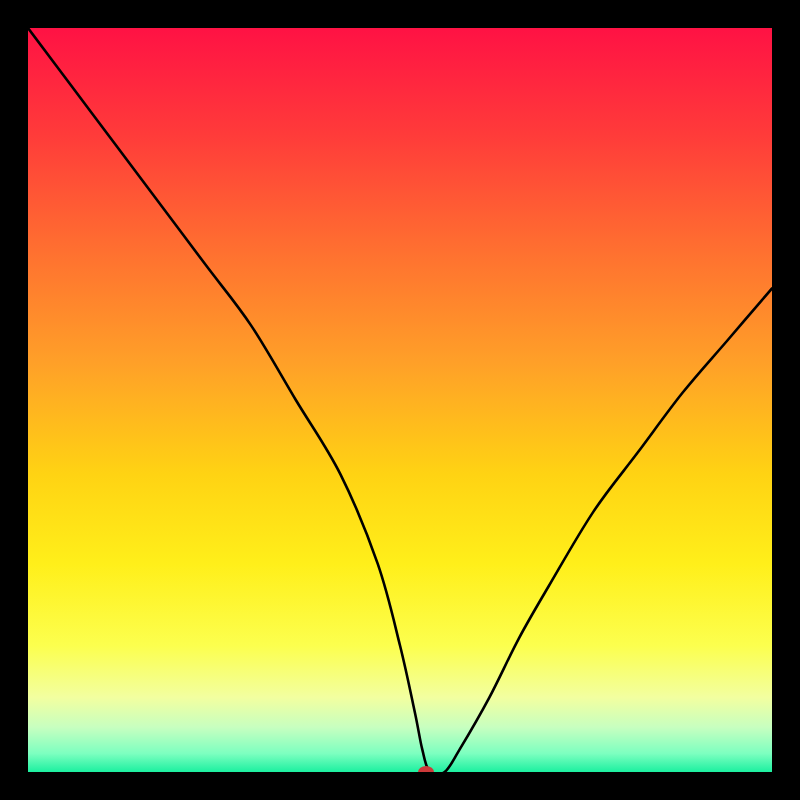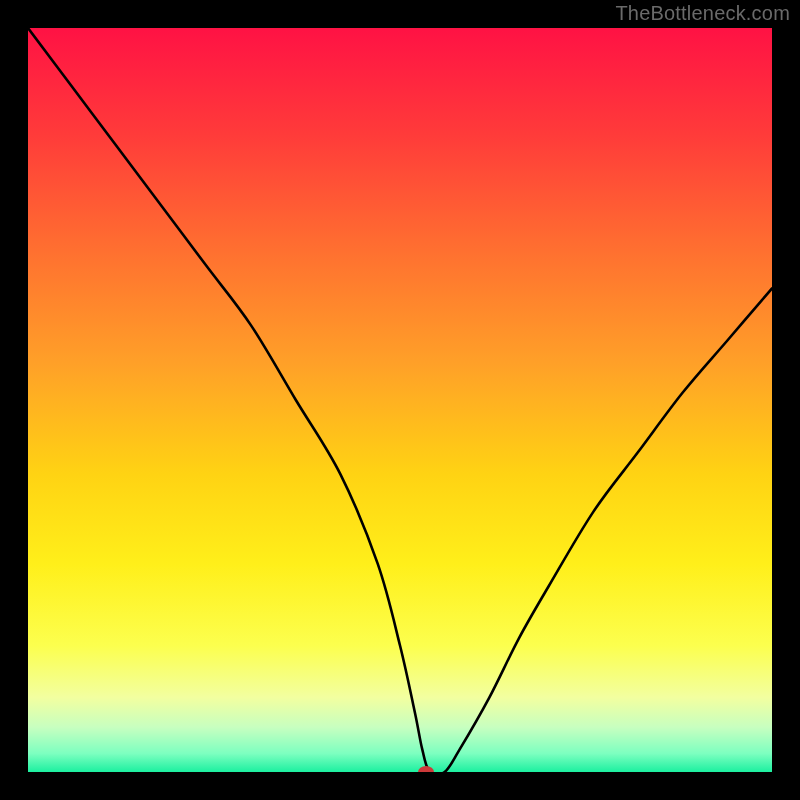--- a/index.html
+++ b/index.html
@@ -39,21 +39,20 @@
   .plot svg {
     display: block;
     width: 100%;
     height: 100%;
   }
 </style>
 </head>
 <body>
 
 <div class="frame">
-  <div class="watermark">TheBottleneck.com</div>
   <div class="plot">
     <svg viewBox="0 0 744 744" preserveAspectRatio="none">
       <defs>
         <linearGradient id="bg-grad" x1="0" y1="0" x2="0" y2="1">
             <stop offset="0.00%" stop-color="#ff1244"></stop>
             <stop offset="14.00%" stop-color="#ff3a3a"></stop>
             <stop offset="30.00%" stop-color="#ff7030"></stop>
             <stop offset="45.00%" stop-color="#ffa028"></stop>
             <stop offset="60.00%" stop-color="#ffd313"></stop>
             <stop offset="72.00%" stop-color="#ffef1a"></stop>

